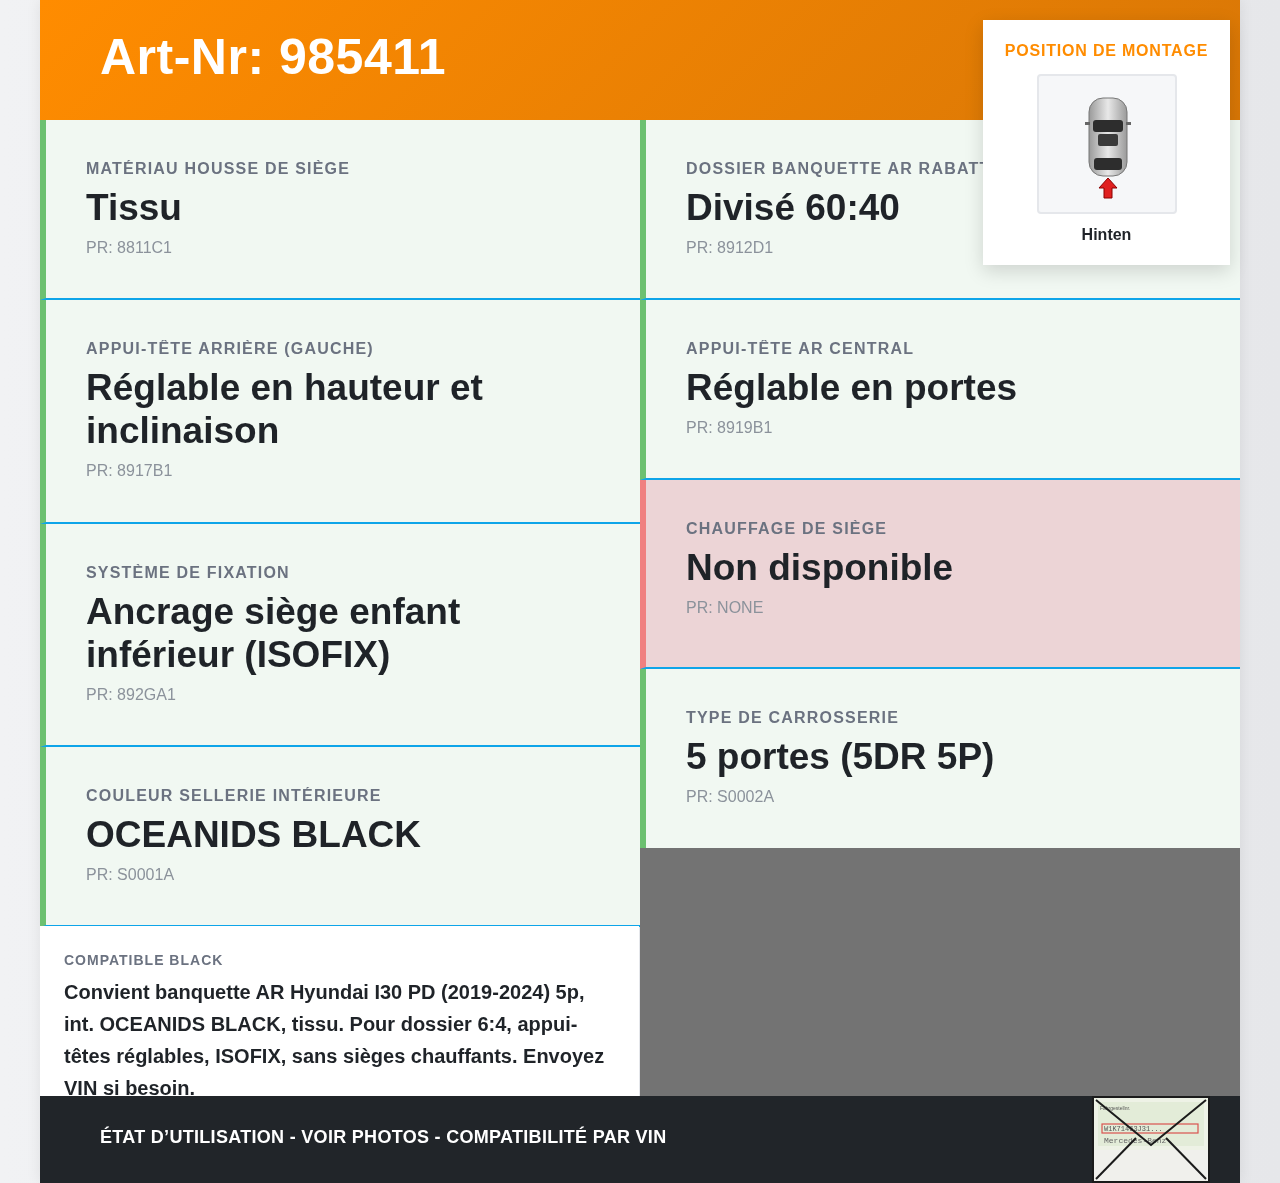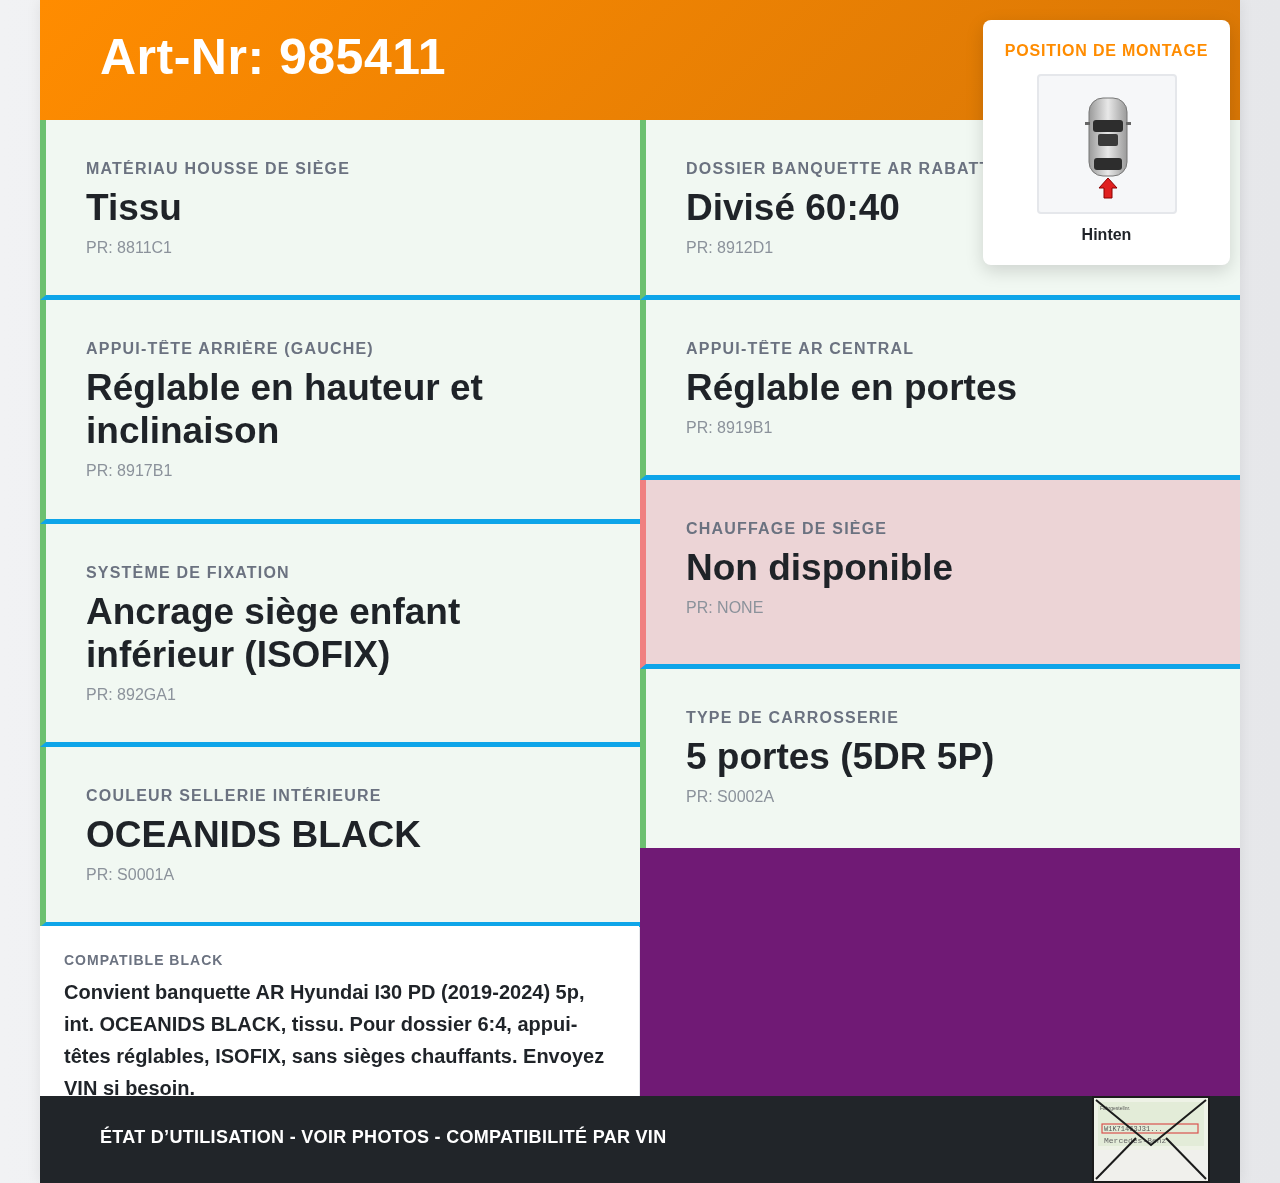--- a/index.html
+++ b/index.html
@@ -3,21 +3,21 @@
 <meta charset="utf-8">
 <style>
   * { box-sizing: border-box; margin: 0; padding: 0; }
   html, body {
     width: 1280px; height: 1183px; overflow: hidden;
     background: linear-gradient(90deg, #f1f2f4 0%, #e6e7ea 100%);
     font-family: "Liberation Sans", "DejaVu Sans", sans-serif;
   }
   .page {
     position: absolute; left: 40px; top: 0; width: 1200px; height: 1183px;
-    background: #701a75;
+    background: #737373;
     box-shadow: 0 0 14px rgba(0,0,0,0.08);
   }
   .header {
     position: absolute; left: 0; top: 0; width: 1200px; height: 120px;
     background: linear-gradient(135deg, #ff8c00 0%, #d97706 100%);
   }
   .header-title {
     position: absolute; left: 60px; top: 28px;
     font-size: 50px; font-weight: 700; color: #ffffff; letter-spacing: 0.5px;
   }
@@ -26,21 +26,21 @@
   }
   .col {
     position: absolute; top: 0; width: 600px;
   }
   .col-left { left: 0; border-right: 1px solid #e5e7eb; height: 976px; }
   .col-right { left: 600px; }
   .cell {
     position: relative; width: 600px;
     background: #f1f8f2;
     border-left: 6px solid #6cc070;
-    border-bottom: 5px solid #0ea5e9;
+    border-bottom: 2px solid #0ea5e9;
     padding: 40px 40px 0 40px;
   }
   .cell.red {
     background: #ecd4d6;
     border-left-color: #f08080;
   }
   .cell-label {
     font-size: 16px; font-weight: 700; color: #6b7280;
     letter-spacing: 1.2px; text-transform: uppercase;
     white-space: nowrap; overflow: hidden;
@@ -70,21 +70,21 @@
   .footer-text {
     position: absolute; left: 60px; top: 31px;
     font-size: 18px; font-weight: 700; color: #ffffff; letter-spacing: 0.3px;
   }
   .footer-thumb {
     position: absolute; left: 1052px; top: 0; width: 118px; height: 87px;
     background: #f4f6ee; border: 2px solid #1b1b1b; overflow: hidden;
   }
   .mount-card {
     position: absolute; left: 983px; top: 20px; width: 247px; height: 245px;
-    background: #ffffff; border-radius: 8px;
+    background: #ffffff; border-radius: 0;
     box-shadow: 0 6px 18px rgba(0,0,0,0.15);
     text-align: center;
   }
   .mount-title {
     margin-top: 22px; font-size: 16px; font-weight: 700; color: #ff8c00;
     letter-spacing: 0.8px;
   }
   .mount-img {
     margin: 14px auto 0 auto; width: 140px; height: 140px;
     background: #f6f7f9; border: 2px solid #e5e7eb; border-radius: 4px;

